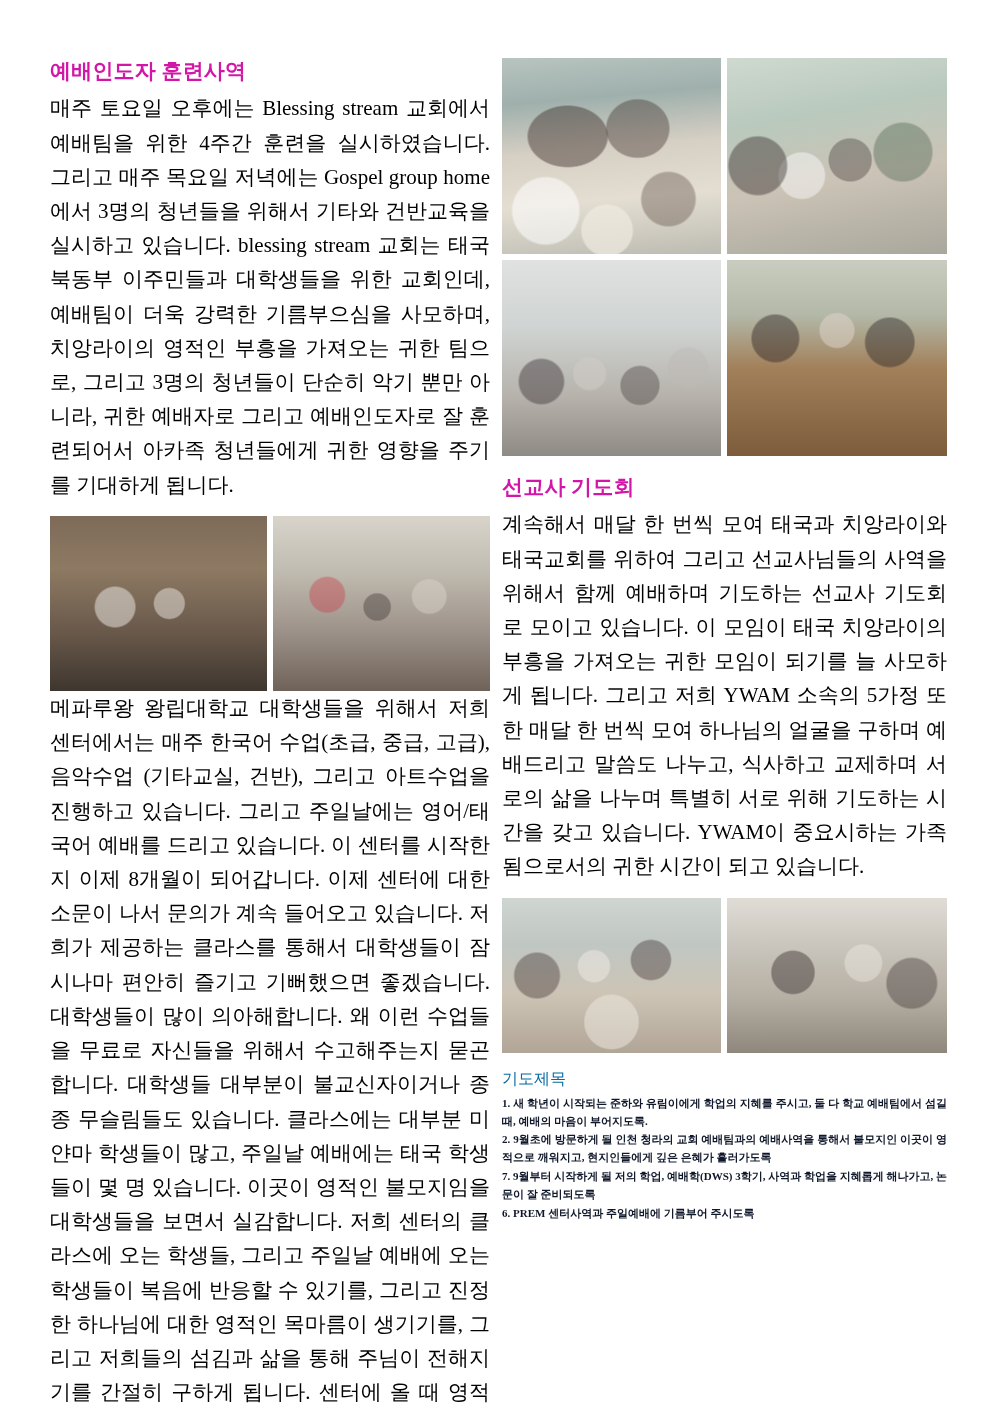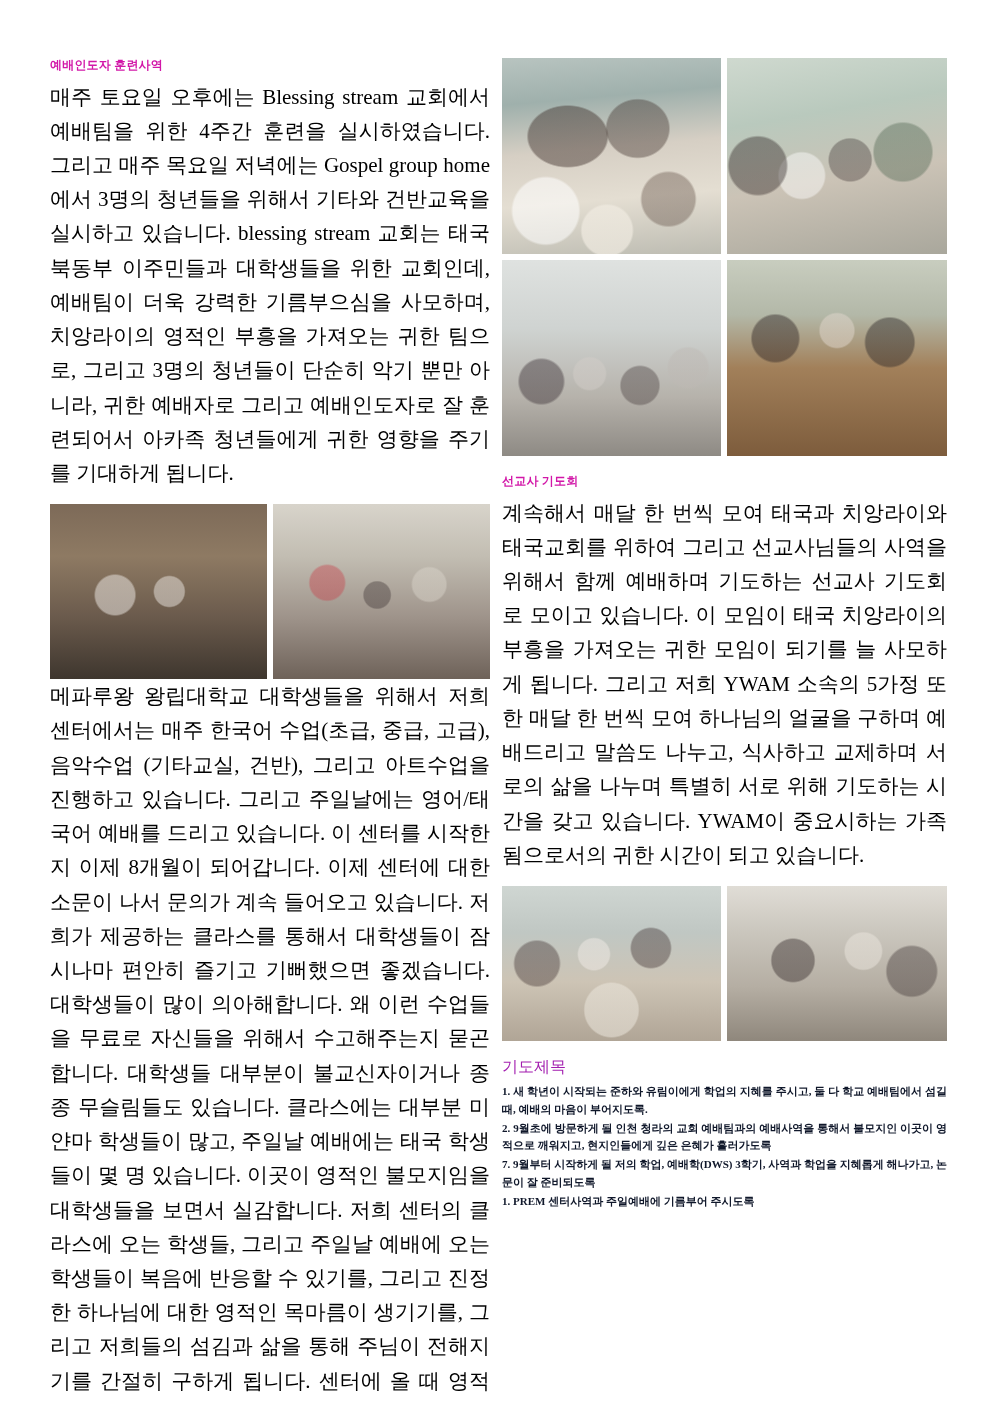--- a/index.html
+++ b/index.html
@@ -28,21 +28,21 @@
     width: 440px;
   }
   .col-right {
     position: absolute;
     left: 502px;
     top: 58px;
     width: 445px;
   }
   .heading {
     color: #d217a8;
-    font-size: 12px;
+    font-size: 21px;
     font-family: "Liberation Serif", serif;
     letter-spacing: 0.2px;
     margin: 0 0 6px 0;
     line-height: 1.3;
   }
   .heading.mono {
     font-family: "Liberation Mono", monospace;
     font-size: 15.5px;
   }
   .body-text {
@@ -75,21 +75,21 @@
     line-height: 1.62;
     font-family: "Liberation Serif", serif;
     text-align: justify;
     word-break: break-all;
   }
   .prayer-list li {
     margin-bottom: 1px;
     font-weight: bold;
   }
   .prayer-heading {
-    color: #a21caf;
+    color: #0369a1;
     font-size: 16px;
     margin: 0 0 5px 0;
     font-weight: normal;
   }
 
   
   .ph-group1 {
     background-image:
       radial-gradient(circle at 20% 78%, rgba(255,255,255,0.55) 0 14%, transparent 15%),
       radial-gradient(circle at 48% 88%, rgba(240,235,225,0.7) 0 12%, transparent 13%),
@@ -187,17 +187,17 @@
       <div class="photo ph-meal" style="width:219px;height:155px;"></div>
       <div class="photo ph-guitar" style="width:220px;height:155px;"></div>
     </div>
 
     <h3 class="prayer-heading" style="margin-top:16px;">기도제목</h3>
 
     <ul class="prayer-list">
       <li>1. 새 학년이 시작되는 준하와 유림이에게 학업의 지혜를 주시고, 둘 다 학교 예배팀에서 섬길 때, 예배의 마음이 부어지도록.</li>
       <li>2. 9월초에 방문하게 될 인천 청라의 교회 예배팀과의 예배사역을 통해서 불모지인 이곳이 영적으로 깨워지고, 현지인들에게 깊은 은혜가 흘러가도록</li>
       <li>7. 9월부터 시작하게 될 저의 학업, 예배학(DWS) 3학기, 사역과 학업을 지혜롭게 해나가고, 논문이 잘 준비되도록</li>
-      <li>1. PREM 센터사역과 주일예배에 기름부어 주시도록</li>
+      <li>6. PREM 센터사역과 주일예배에 기름부어 주시도록</li>
     </ul>
   </div>
 
 </div>
 
 </body></html>

